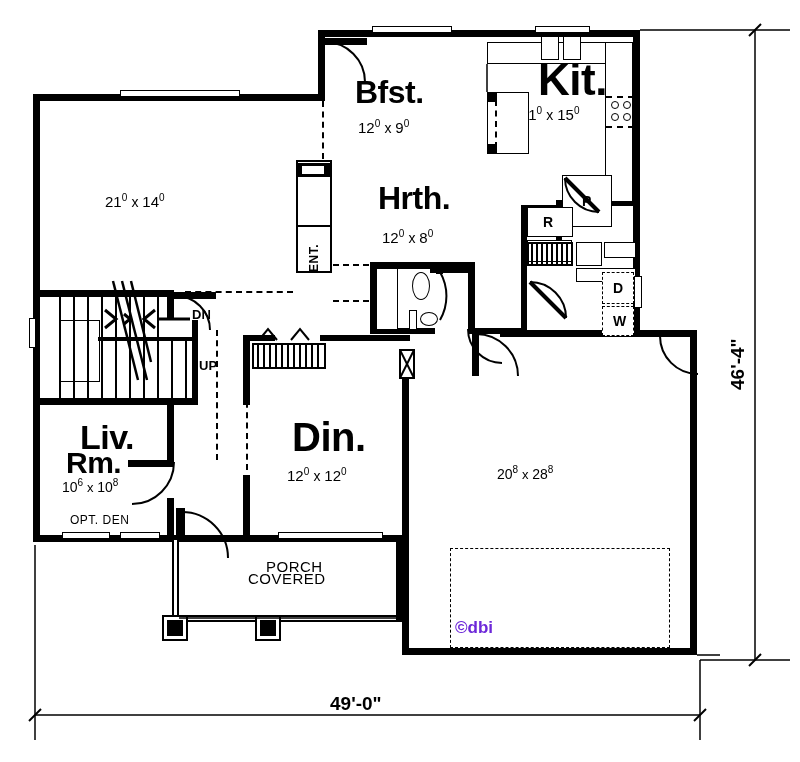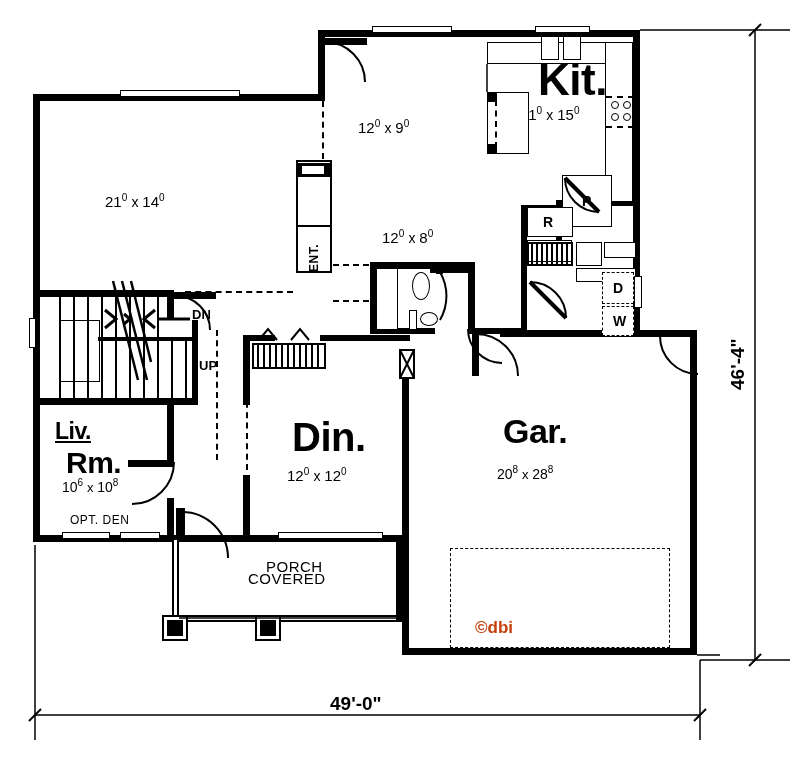--- a/index.html
+++ b/index.html
@@ -15,21 +15,21 @@
   .dashh{position:absolute;border-top:2px dashed #000;}
   .dashbox1{position:absolute;border:1px dashed #000;box-sizing:border-box;background:#fff;}
   
   .rmname{position:absolute;font-weight:bold;color:#000;white-space:nowrap;letter-spacing:-0.5px;}
   .rmdim{position:absolute;color:#000;white-space:nowrap;font-size:15px;}
   .rmdim sup{font-size:10px;vertical-align:super;}
   .small{position:absolute;color:#000;white-space:nowrap;font-size:13px;}
   .tiny{position:absolute;color:#000;white-space:nowrap;font-size:12px;font-weight:bold;}
   .dimtxt{position:absolute;font-weight:bold;font-size:19px;color:#000;white-space:nowrap;}
   .vert{transform:rotate(-90deg);transform-origin:left top;}
-  .copy{position:absolute;font-weight:bold;font-size:17px;color:#c2410c;white-space:nowrap;margin-left:20px;}
+  .copy{position:absolute;font-weight:bold;font-size:17px;color:#6d28d9;white-space:nowrap;}
   svg.ov{position:absolute;left:0;top:0;width:800px;height:762px;pointer-events:none;}
 </style>
 </head>
 <body>
 
 <div id="plan">
 
   <div class="wall" style="left:318px;top:30px;width:322px;height:7px;"></div>
 
   <div class="wall" style="left:318px;top:30px;width:7px;height:70px;"></div>
@@ -89,56 +89,57 @@
   <div class="obox1" style="left:62px;top:532px;width:48px;height:7px;"></div>
   <div class="obox1" style="left:120px;top:532px;width:40px;height:7px;"></div>
   <div class="obox1" style="left:278px;top:532px;width:105px;height:7px;"></div>
 
   <div class="rmdim" style="left:105px;top:192px;">
     <span>21</span><sup>0</sup>
     <span style="font-size:14px;"> x </span>
     <span>14</span><sup>0</sup>
   </div>
 
+  <div class="rmname" style="left:355px;top:74px;font-size:32px;">Bfst.</div>
   <div class="rmdim" style="left:358px;top:118px;">
     <span>12</span><sup>0</sup>
     <span style="font-size:14px;"> x </span>
     <span>9</span><sup>0</sup>
   </div>
 
   <div class="rmname" style="left:538px;top:55px;font-size:44px;">Kit.</div>
   <div class="rmdim" style="left:521px;top:105px;">
     <span>11</span><sup>0</sup>
     <span style="font-size:14px;"> x </span>
     <span>15</span><sup>0</sup>
   </div>
 
+  <div class="rmname" style="left:378px;top:180px;font-size:32px;">Hrth.</div>
   <div class="rmdim" style="left:382px;top:228px;">
     <span>12</span><sup>0</sup>
     <span style="font-size:14px;"> x </span>
     <span>8</span><sup>0</sup>
   </div>
 
-  <div class="rmname" style="left:55px;top:418px;font-size:23px;text-decoration:underline;">Liv.</div>
+  <div class="rmname" style="left:80px;top:418px;font-size:34px;">Liv.</div>
   <div class="rmname" style="left:66px;top:446px;font-size:30px;">Rm.</div>
   <div class="rmdim" style="left:62px;top:477px;font-size:14px;">
     <span>10</span><sup>6</sup>
     <span style="font-size:13px;"> x </span>
     <span>10</span><sup>8</sup>
   </div>
   <div class="small" style="left:70px;top:513px;font-size:12px;letter-spacing:0.5px;">OPT. DEN</div>
 
   <div class="rmname" style="left:292px;top:415px;font-size:40px;">Din.</div>
   <div class="rmdim" style="left:287px;top:466px;">
     <span>12</span><sup>0</sup>
     <span style="font-size:14px;"> x </span>
     <span>12</span><sup>0</sup>
   </div>
 
-  <div class="rmname" style="left:503px;top:412px;font-size:34px;">Gar.</div>
   <div class="rmdim" style="left:497px;top:464px;font-size:14px;">
     <span>20</span><sup>8</sup>
     <span style="font-size:13px;"> x </span>
     <span>28</span><sup>8</sup>
   </div>
 
   <div class="small" style="left:248px;top:570px;font-size:15px;letter-spacing:0.5px;">COVERED</div>
   <div class="small" style="left:266px;top:558px;font-size:15px;letter-spacing:0.5px;">PORCH</div>
 
   <div class="obox1" style="left:60px;top:320px;width:40px;height:62px;"></div>

